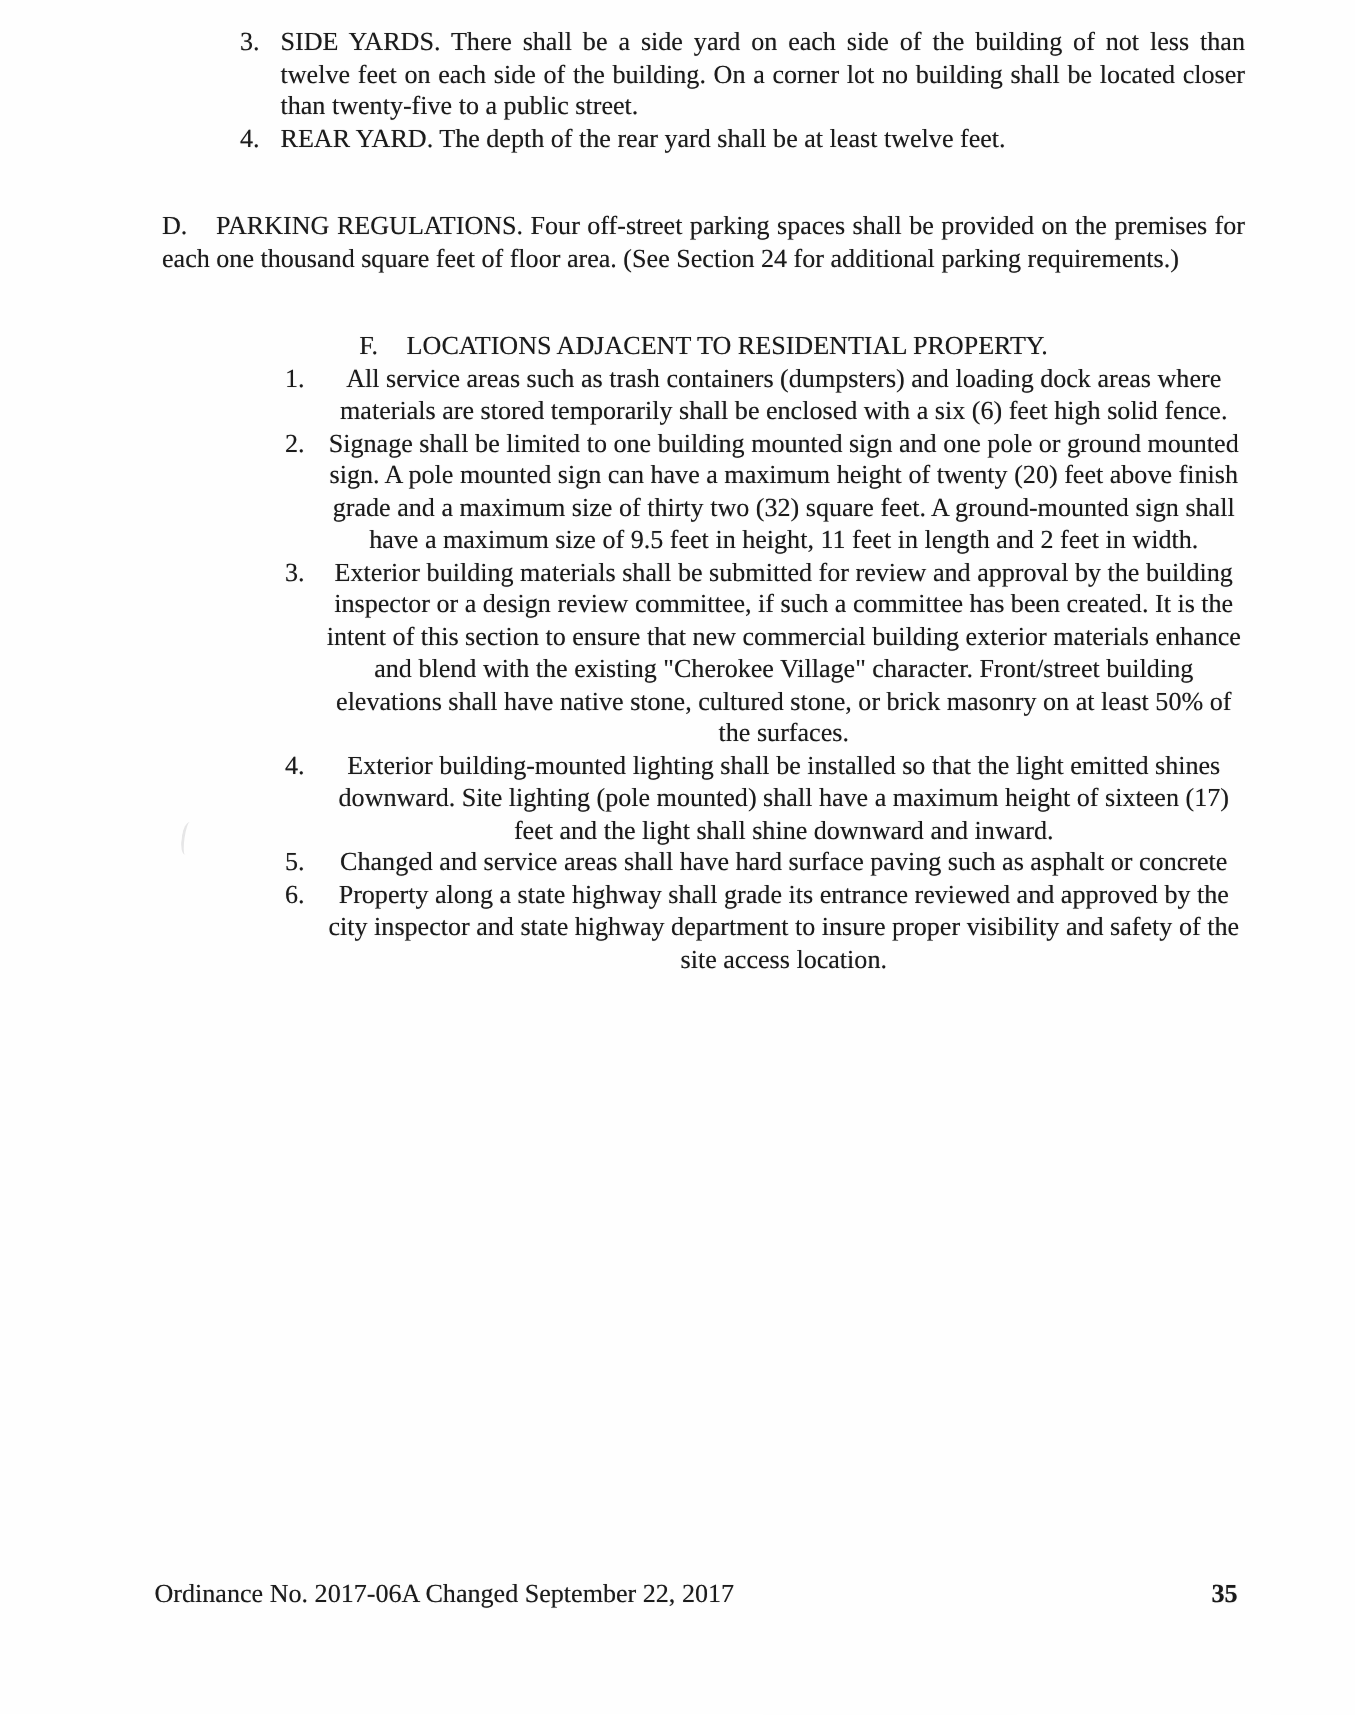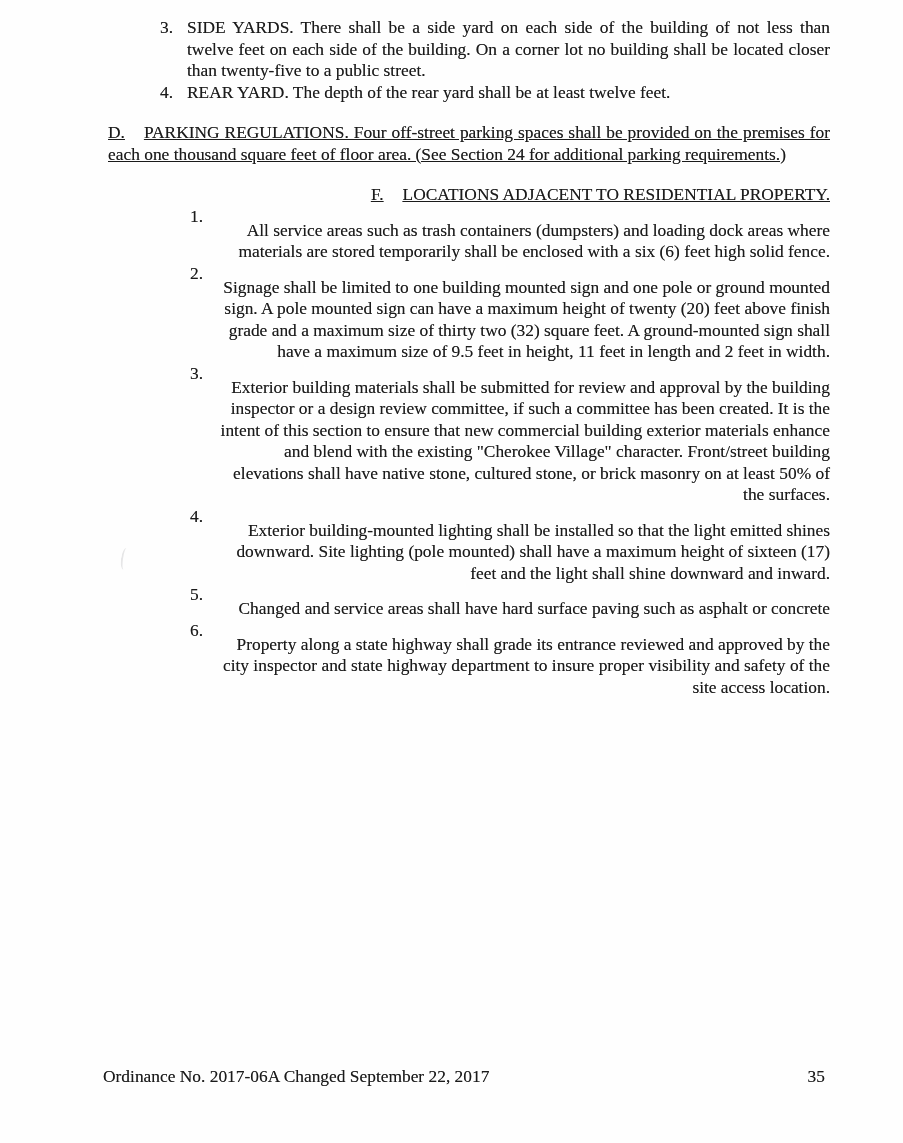--- a/index.html
+++ b/index.html
@@ -34,41 +34,39 @@
   }
   .li-num {
     flex: 0 0 27px;
   }
   .top-list .li-body {
     flex: 1;
     text-align: justify;
   }
   
   .section {
-    margin: 19px 0 0 0;
+    margin: 37px 0 0 0;
     text-align: justify;
-    text-decoration: underline;
   }
   .section.heading-only {
-    text-align: right;
+    text-align: center;
   }
   .sec-letter {
     padding-right: 19px;
   }
   
   .f-list {
     margin-left: 82px;
   }
   .f-list .li-num {
     flex: 0 0 25px;
   }
   .f-list .li-body {
     flex: 1;
-    text-align: right;
-    margin-top: 14px;
+    text-align: center;
   }
   
   .smudge {
     position: absolute;
     left: 121px;
     top: 548px;
     width: 6px;
     height: 22px;
     border-left: 2px solid rgba(120,120,125,0.18);
     border-radius: 50% 0 0 50%;
@@ -77,26 +75,26 @@
   
   .footer {
     position: absolute;
     left: 103px;
     right: 78px;
     top: 1051px;
     line-height: 23px;
   }
   .footer-line {
     white-space: nowrap;
-    margin-top: 14px;
   }
   .page-number {
     position: absolute;
     right: 0;
     bottom: 0;
+    font-weight: bold;
   }
 </style>
 </head>
 <body>
 
 <div class="page">
   <div class="content">
 
     <div class="top-list">
       <div class="li-row">

